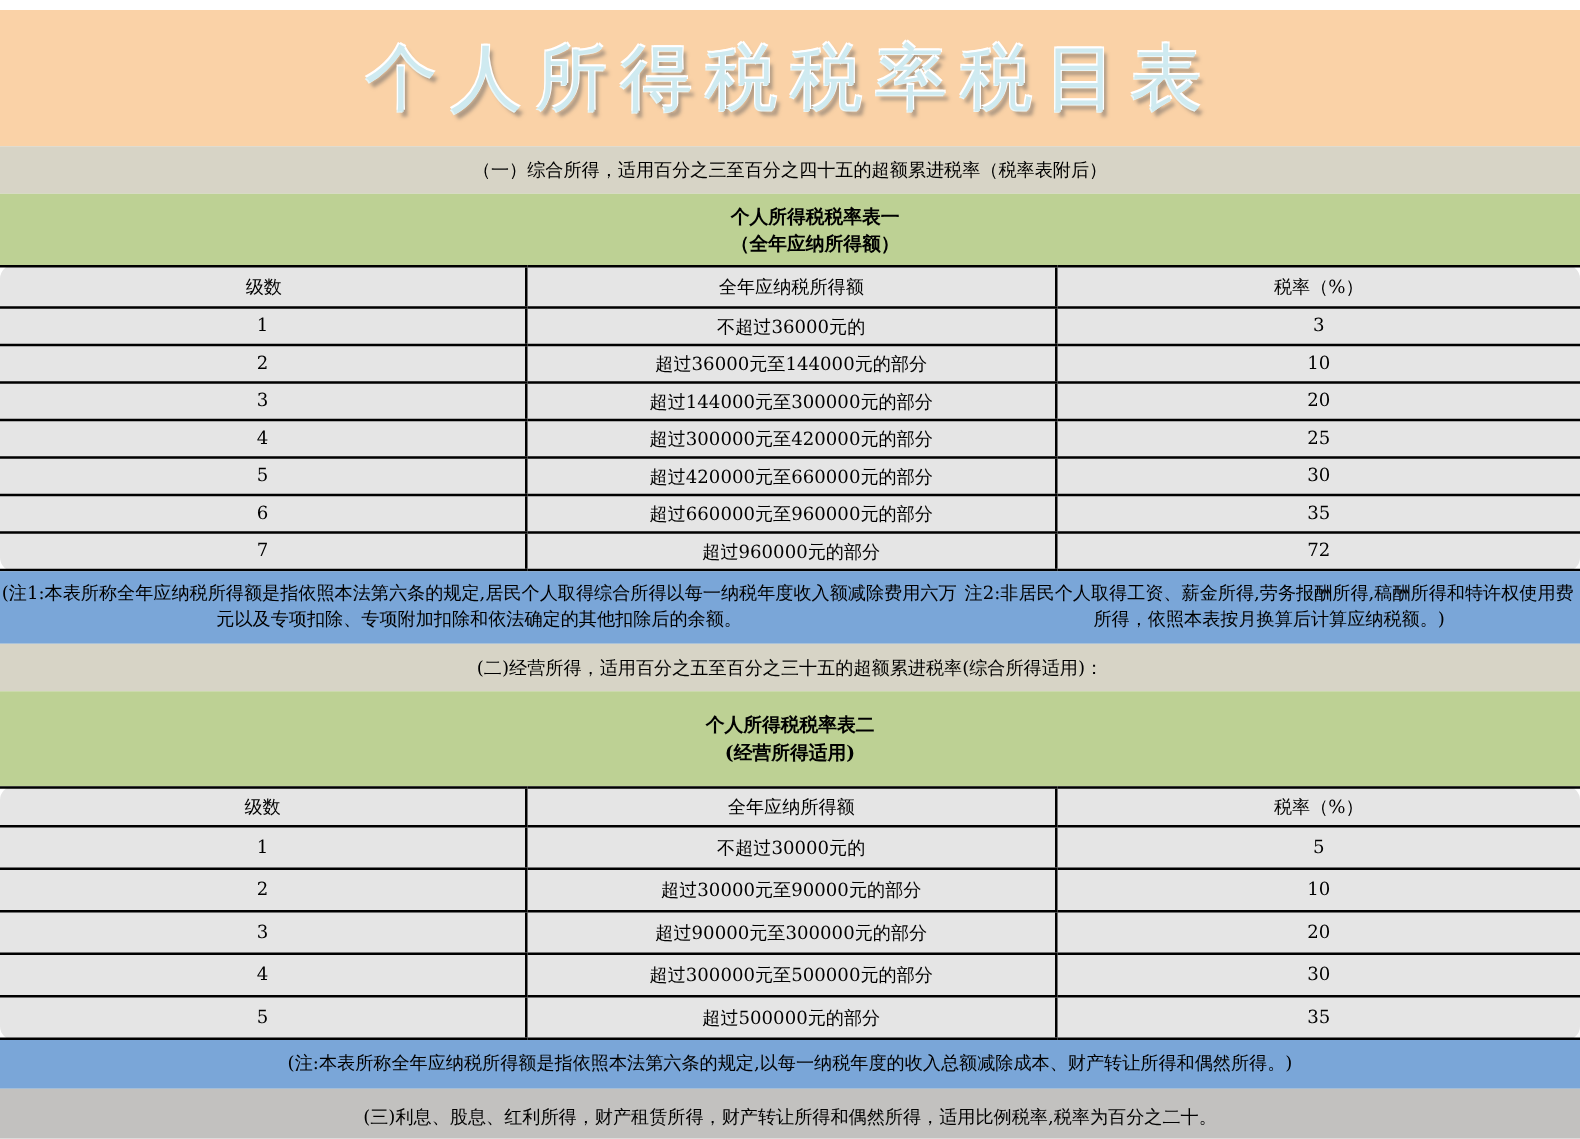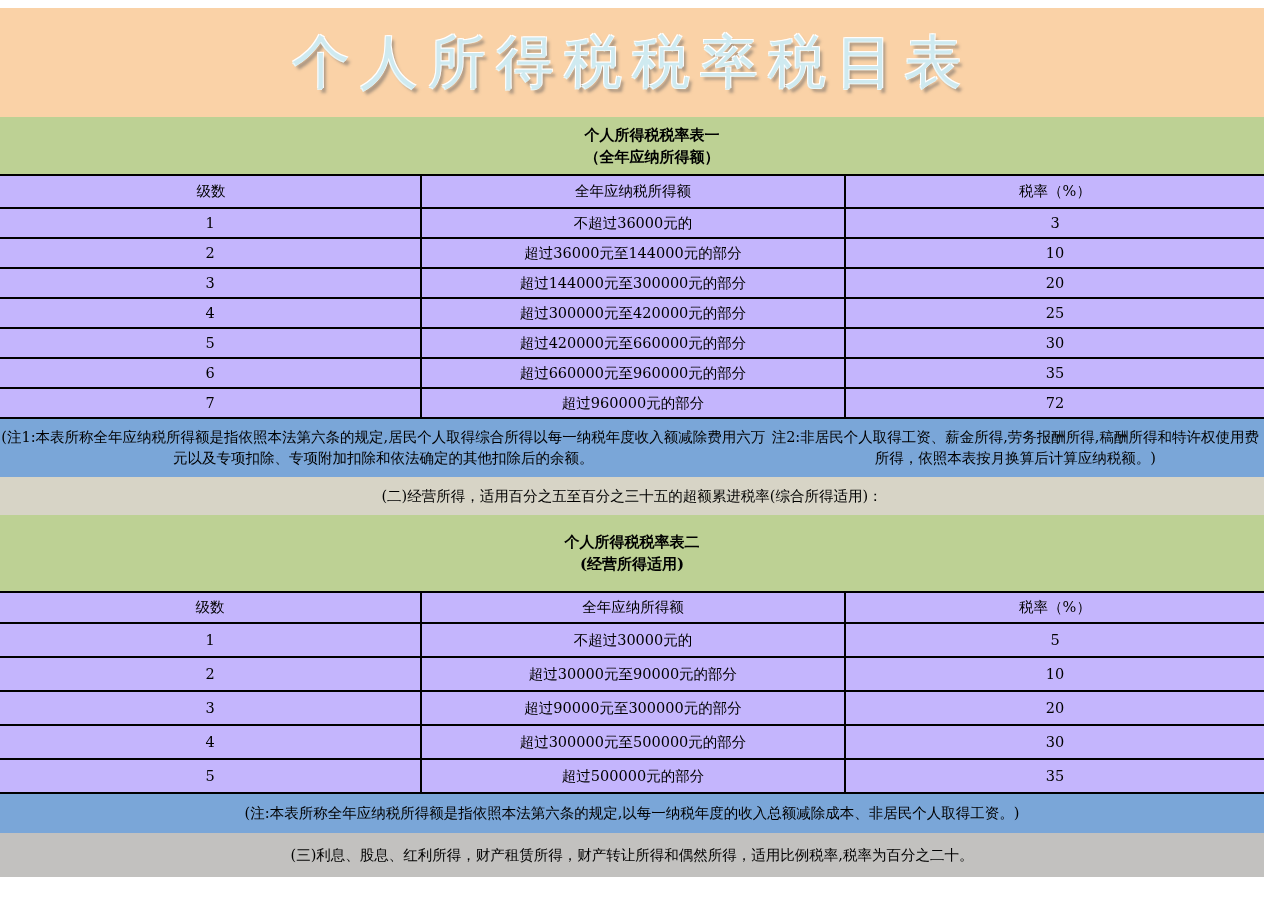--- a/index.html
+++ b/index.html
@@ -63,22 +63,23 @@
     line-height: 22px;
     text-align: center;
   }
   .table-caption.c1 { height: 57px; padding-left: 40px; }
   .table-caption.c2 { height: 76px; }
   
   table.rate-table {
     width: 1264px;
     border-collapse: collapse;
     table-layout: fixed;
-    background: #c4b5fd;
-    font-size: 14.5px;
+    background: #e5e5e5;
+    font-size: 14.5px;
+    border-radius: 11px;
   }
   table.rate-table td {
     border-top: 2px solid #000000;
     border-bottom: 2px solid #000000;
     text-align: center;
     vertical-align: middle;
     overflow: hidden;
     white-space: nowrap;
   }
   table.rate-table td + td { border-left: 2px solid #000000; }
@@ -128,20 +129,23 @@
 <body>
 
 <div class="page">
 
   <div class="top-strip"></div>
 
   <div class="banner">
     <div class="banner-title">个人所得税税率税目表</div>
   </div>
 
+  <div class="section-bar one">
+    <span>（一）综合所得，适用百分之三至百分之四十五的超额累进税率（税率表附后）</span>
+  </div>
 
   <div class="table-caption c1">
     <div>个人所得税税率表一</div>
     <div>（全年应纳所得额）</div>
   </div>
 
   <table class="rate-table t1">
     <colgroup>
         <col class="c-level">
         <col class="c-income">
@@ -239,21 +243,21 @@
     </tr>
     <tr>
       <td>5</td>
       <td>超过500000元的部分</td>
       <td>35</td>
     </tr>
   </tbody>
     </table>
 
   <div class="note-band n2">
-    <div>(注:本表所称全年应纳税所得额是指依照本法第六条的规定,以每一纳税年度的收入总额减除成本、非居民个人取得工资。)</div>
+    <div>(注:本表所称全年应纳税所得额是指依照本法第六条的规定,以每一纳税年度的收入总额减除成本、财产转让所得和偶然所得。)</div>
   </div>
 
   <div class="footer-bar">
     <span>(三)利息、股息、红利所得，财产租赁所得，财产转让所得和偶然所得，适用比例税率,税率为百分之二十。</span>
   </div>
 
 
 </div>
 
 </body></html>

